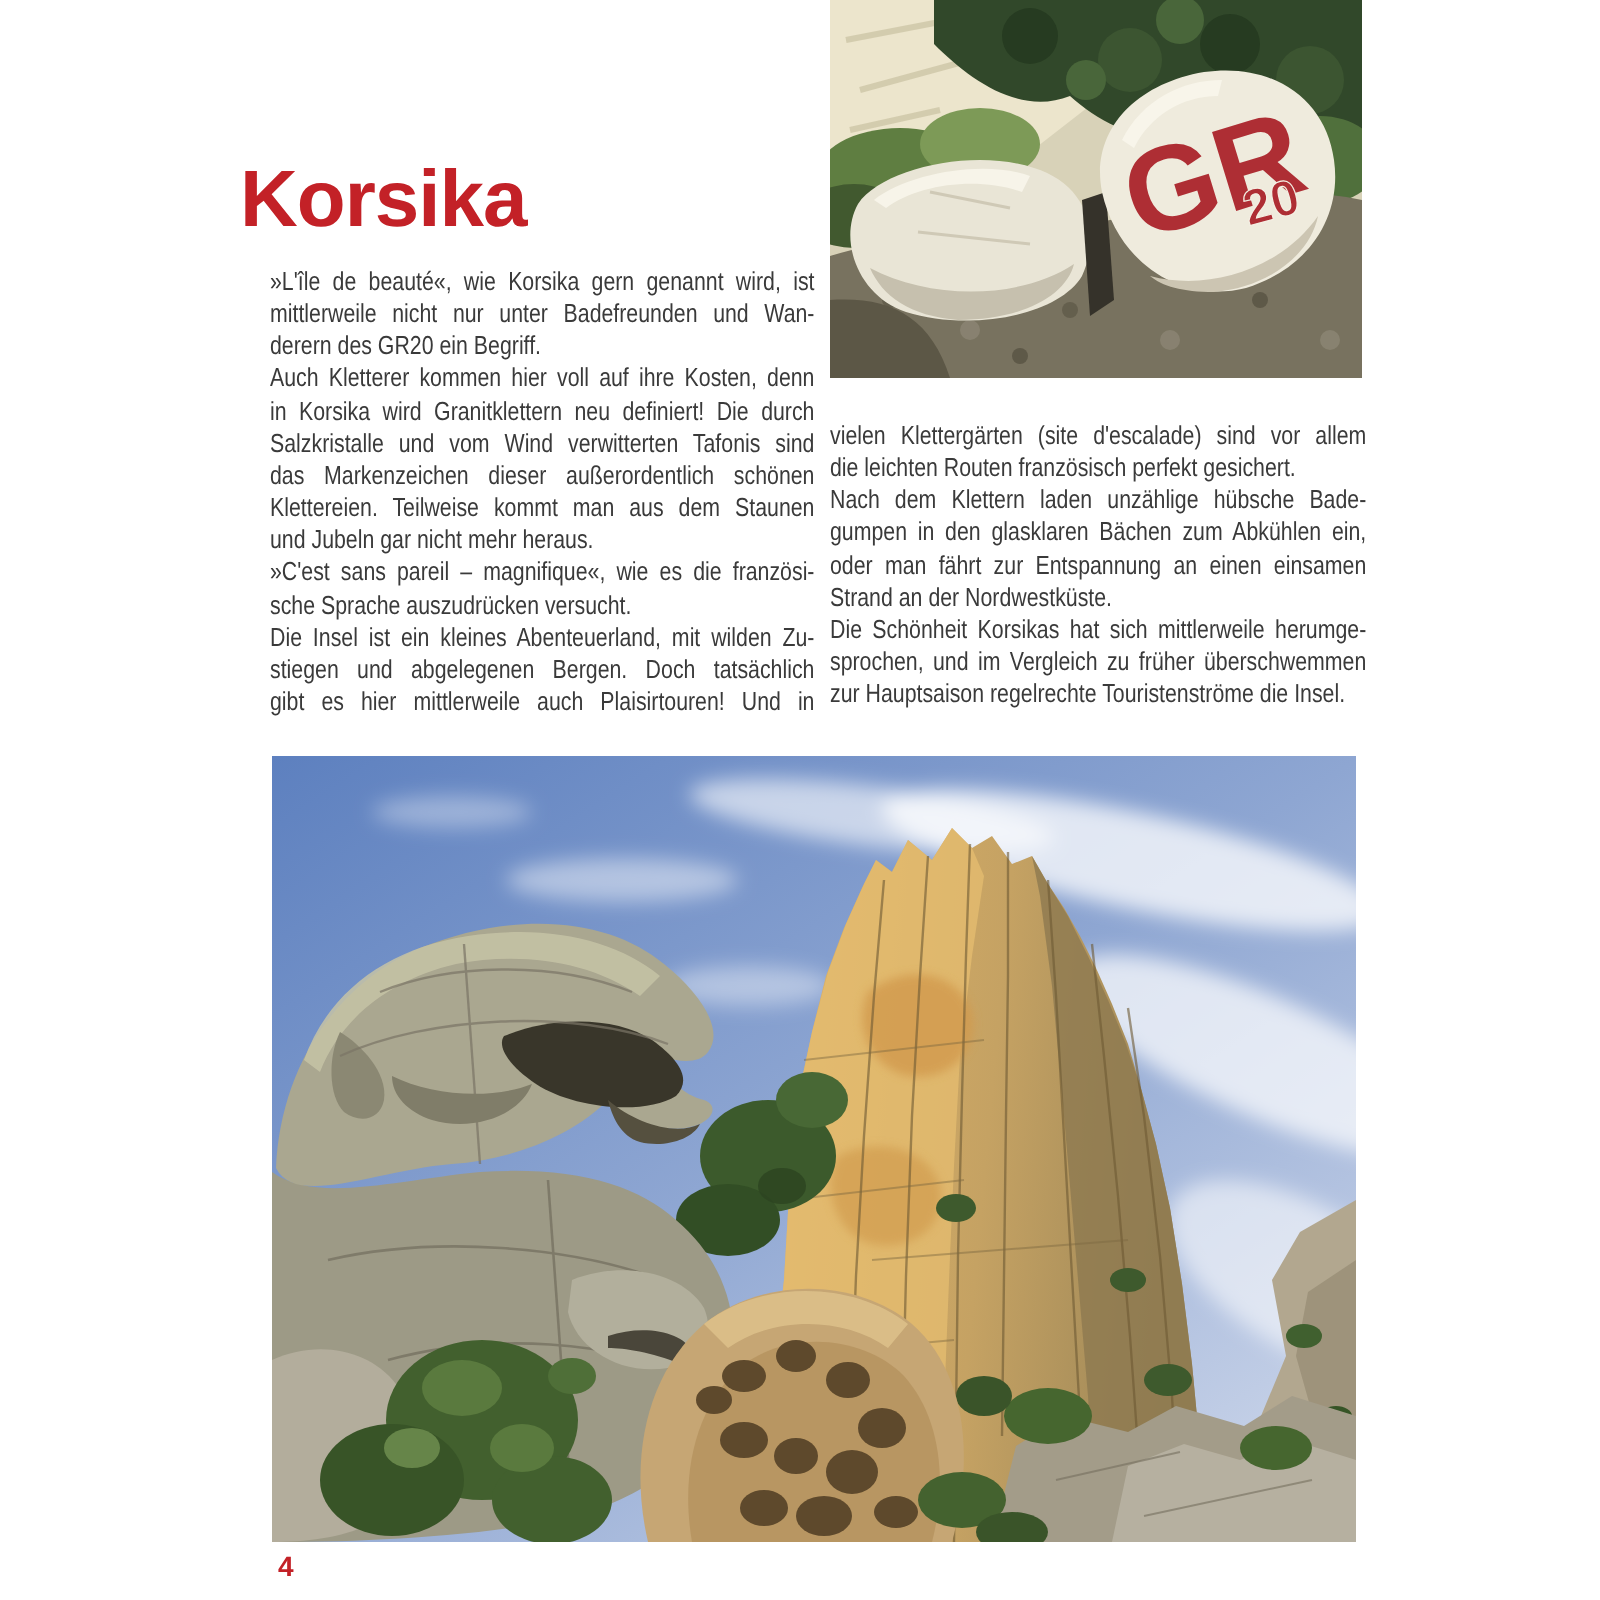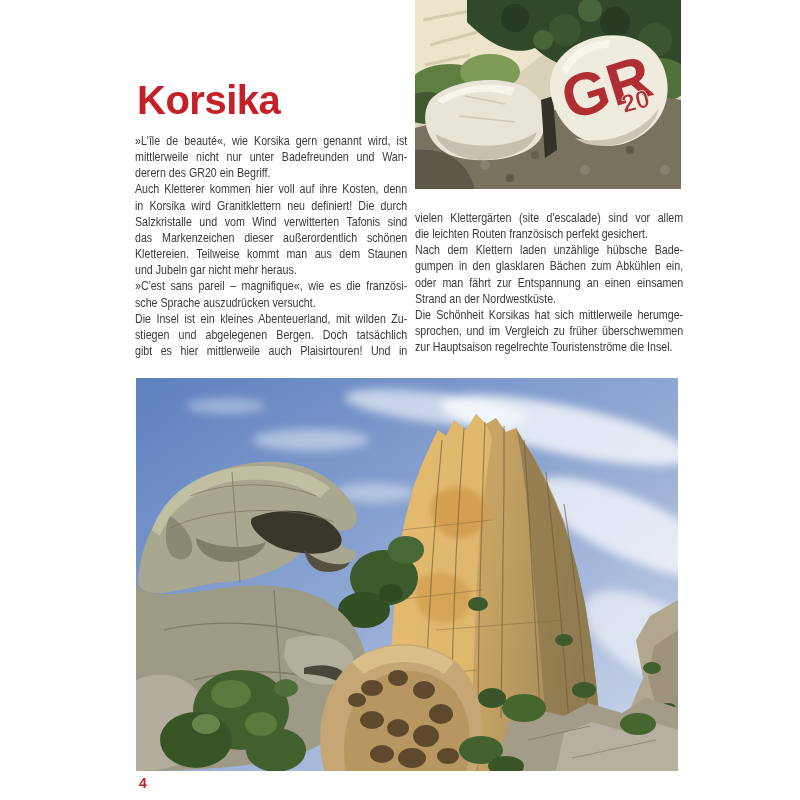--- a/index.html
+++ b/index.html
@@ -1,21 +1,21 @@
 <!DOCTYPE html>
 <html lang="de" style="--accent: #c32127;"><head>
 <meta charset="utf-8">
 <style>
   html,body { margin:0; padding:0; background:#ffffff; }
   .page {
     position:relative; width:800px; height:800px; background:#ffffff;
     font-family:"Liberation Sans", sans-serif; overflow:hidden;
   }
   .title {
-    position:absolute; left:137px; top:80px; margin:0;
+    position:absolute; left:120px; top:80px; margin:0;
     font-size:40px; font-weight:700; letter-spacing:-0.5px; line-height:1;
     color:var(--accent,#c32127);
   }
   .col {
     position:absolute; color:#3a3a3a; font-size:13px; line-height:16.15px;
     transform:scaleX(0.82); transform-origin:0 0;
   }
   .col-left  { left:135px; top:133px; width:332px; }
   .col-right { left:415px; top:210px; width:327px; }
   .tline { text-align:justify; text-align-last:justify; }

